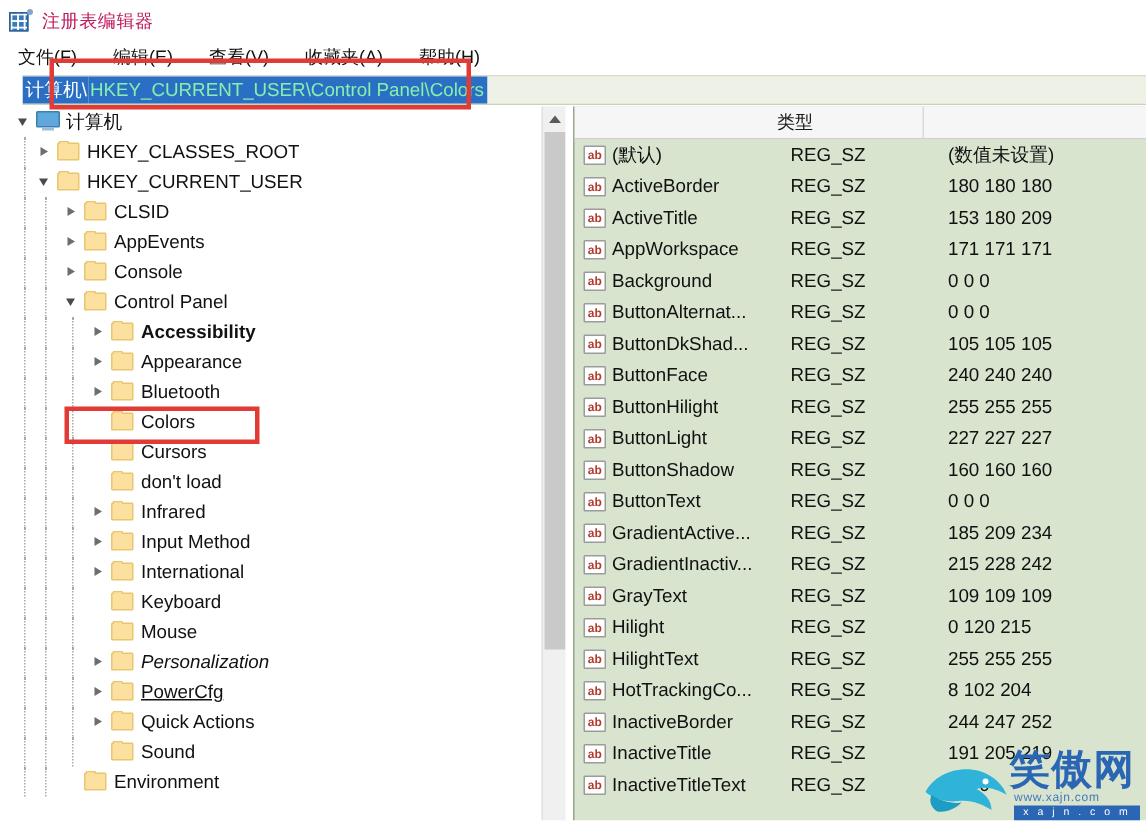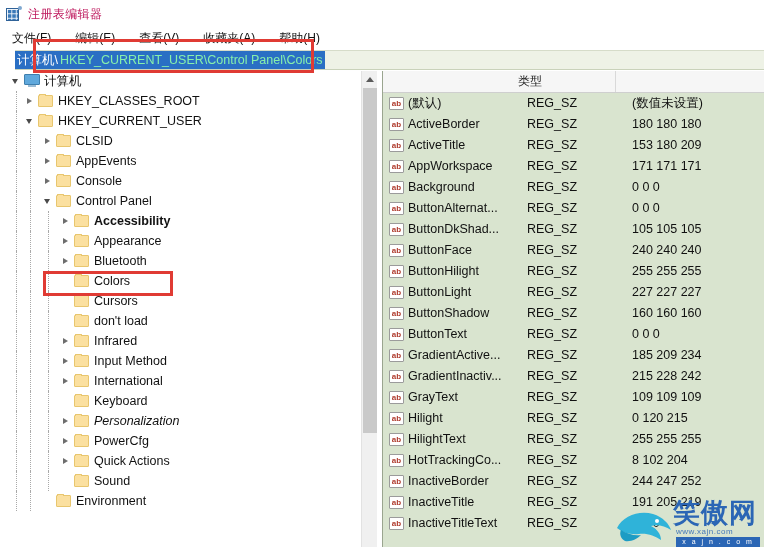--- a/index.html
+++ b/index.html
@@ -318,35 +318,42 @@
         <div class="dots" style="left: 16px;"></div>
         <div class="dots" style="left: 30px;"></div>
         <div class="dots" style="left: 48px;"></div>
         <div class="folder" style="left: 74px;"></div>
         <div class="lbl" style="left: 94px;">Keyboard</div>
       </div>
       <div class="tnode">
         <div class="dots" style="left: 16px;"></div>
         <div class="dots" style="left: 30px;"></div>
         <div class="dots" style="left: 48px;"></div>
+        <div class="folder" style="left: 74px;"></div>
+        <div class="lbl" style="left: 94px;">Mouse</div>
+      </div>
+      <div class="tnode">
+        <div class="dots" style="left: 16px;"></div>
+        <div class="dots" style="left: 30px;"></div>
+        <div class="dots" style="left: 48px;"></div>
         <div class="chev right" style="left: 58px;">
           <i></i>
         </div>
         <div class="folder" style="left: 74px;"></div>
         <div class="lbl" style="left: 94px; font-style: italic;">Personalization</div>
       </div>
       <div class="tnode">
         <div class="dots" style="left: 16px;"></div>
         <div class="dots" style="left: 30px;"></div>
         <div class="dots" style="left: 48px;"></div>
         <div class="chev right" style="left: 58px;">
           <i></i>
         </div>
         <div class="folder" style="left: 74px;"></div>
-        <div class="lbl" style="left: 94px;">PowerCfg</div>
+        <div class="lbl" style="left: 94px; text-decoration: underline;">PowerCfg</div>
       </div>
       <div class="tnode">
         <div class="dots" style="left: 16px;"></div>
         <div class="dots" style="left: 30px;"></div>
         <div class="dots" style="left: 48px;"></div>
         <div class="chev right" style="left: 58px;">
           <i></i>
         </div>
         <div class="folder" style="left: 74px;"></div>
         <div class="lbl" style="left: 94px;">Quick Actions</div>

